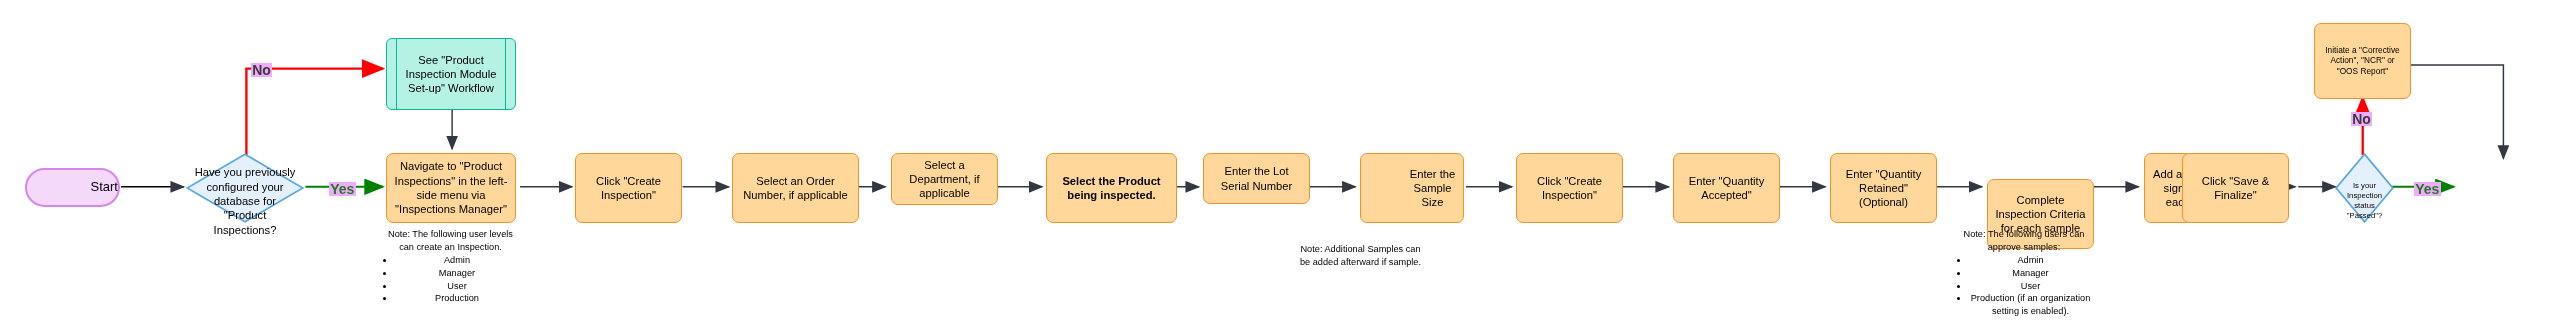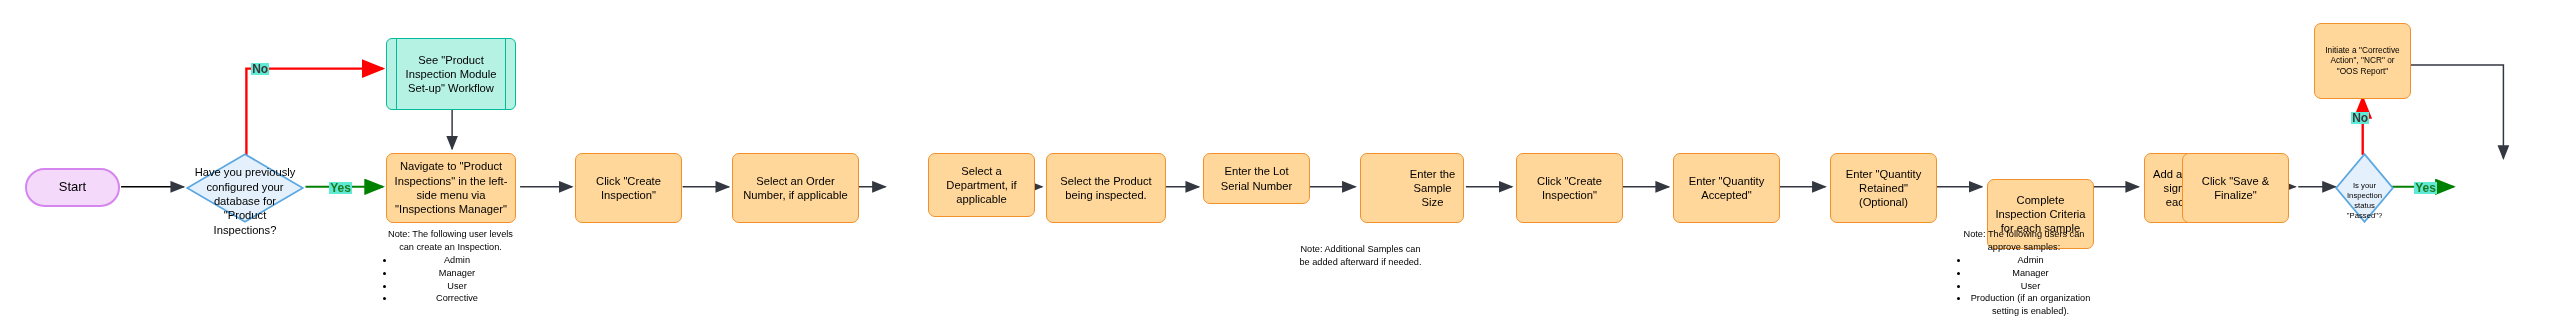--- a/index.html
+++ b/index.html
@@ -36,22 +36,22 @@
     content:"";position:absolute;top:0;bottom:0;width:0;border-left:1.8px solid #01bc9b;
   }
   .node-subroutine::before{left:9px;}
   .node-subroutine::after{right:9px;}
 
   .note{position:absolute;font-size:9.2px;color:#000;line-height:1.40;text-align:center;}
   .note .note-head{margin:0;}
   .note ul{margin:0;padding-left:13px;list-style:disc;}
   .note li{margin:0;}
 
-  .edge-label{position:absolute;font-size:12px;font-weight:bold;
-              background:#5eead4;padding:0 1.2px;line-height:1;}
+  .edge-label{position:absolute;font-size:14px;font-weight:bold;
+              background:#f0abfc;padding:0 1.2px;line-height:1;}
   .lbl-yes{color:#1f7a1f;text-align:center;}
   .lbl-no{color:#3a3a3a;}
 </style>
 </head>
 <body>
 
 <div id="canvas">
 
   <svg class="edges" viewBox="0 0 4352 565" xmlns="http://www.w3.org/2000/svg">
     <defs>
@@ -89,21 +89,21 @@
 
     <path d="M3885,316 L3948,316" stroke="#333740" stroke-width="2.5" fill="none" marker-end="url(#arw)"></path>
 
     <path d="M3994,262 L3994,165" stroke="#ff0000" stroke-width="4" fill="none" marker-end="url(#arwR)"></path>
 
     <path d="M4042,316 L4148,316" stroke="#008000" stroke-width="3.5" fill="none" marker-end="url(#arwG)"></path>
 
     <path d="M4073,110 L4232,110 L4232,268" stroke="#333740" stroke-width="2.5" fill="none" marker-end="url(#arw)"></path>
   </svg>
 
-  <div class="node node-terminal" style="left:25px;top:168px;width:95px;height:39px;">
+  <div class="node node-terminal" style="left:25px;top:168px;width:95px;height:39px;justify-content:flex-end;">
     <span>Start</span>
   </div>
 
   <div class="node node-decision" style="left:186px;top:153px;width:118px;height:70px;">
     <svg class="diamond-shape" viewBox="0 0 200 118" preserveAspectRatio="none">
       <polygon points="100,2 198,59 100,116 2,59" fill="#e4f0fb" stroke="#5ba7e0" stroke-width="3"></polygon>
     </svg>
     <span class="decision-label">Have you previously configured your database for "Product Inspections?</span>
   </div>
 
@@ -116,25 +116,25 @@
   </div>
 
   <div class="node node-process" style="left:575px;top:153px;width:107px;height:70px;">
     <span>Click "Create Inspection"</span>
   </div>
 
   <div class="node node-process" style="left:732px;top:153px;width:127px;height:70px;">
     <span>Select an Order Number, if applicable</span>
   </div>
 
-  <div class="node node-process" style="left:928px;top:153px;width:107px;height:64px;">
+  <div class="node node-process" style="left:891px;top:153px;width:107px;height:52px;">
     <span>Select a Department, if applicable</span>
   </div>
 
-  <div class="node node-process" style="left:1046px;top:153px;width:120px;height:70px;">
+  <div class="node node-process" style="left:1046px;top:153px;width:131px;height:70px;font-weight:bold;">
     <span>Select the Product being inspected.</span>
   </div>
 
   <div class="node node-process" style="left:1203px;top:153px;width:107px;height:51px;">
     <span>Enter the Lot Serial Number</span>
   </div>
 
   <div class="node node-process" style="left:1360px;top:153px;width:104px;height:70px;padding-left:47px;">
     <span>Enter the Sample Size</span>
   </div>
@@ -190,26 +190,26 @@
   <div class="edge-label lbl-yes" style="left:2414px;top:182px;">
     <span>Yes</span>
   </div>
 
   <div class="note" style="left:382px;top:228px;width:137px;">
     <div class="note-head">Note: The following user levels can create an Inspection.</div>
     <ul>
       <li>Admin</li>
       <li>Manager</li>
       <li>User</li>
-      <li>Corrective</li>
+      <li>Production</li>
     </ul>
   </div>
 
   <div class="note" style="left:1296px;top:243px;width:129px;">
-    <div class="note-head">Note: Additional Samples can be added afterward if needed.</div>
+    <div class="note-head">Note: Additional Samples can be added afterward if sample.</div>
   </div>
 
   <div class="note" style="left:1956px;top:228px;width:136px;">
     <div class="note-head">Note: The following users can approve samples:</div>
     <ul>
       <li>Admin</li>
       <li>Manager</li>
       <li>User</li>
       <li>Production (if an organization setting is enabled).</li>
     </ul>

